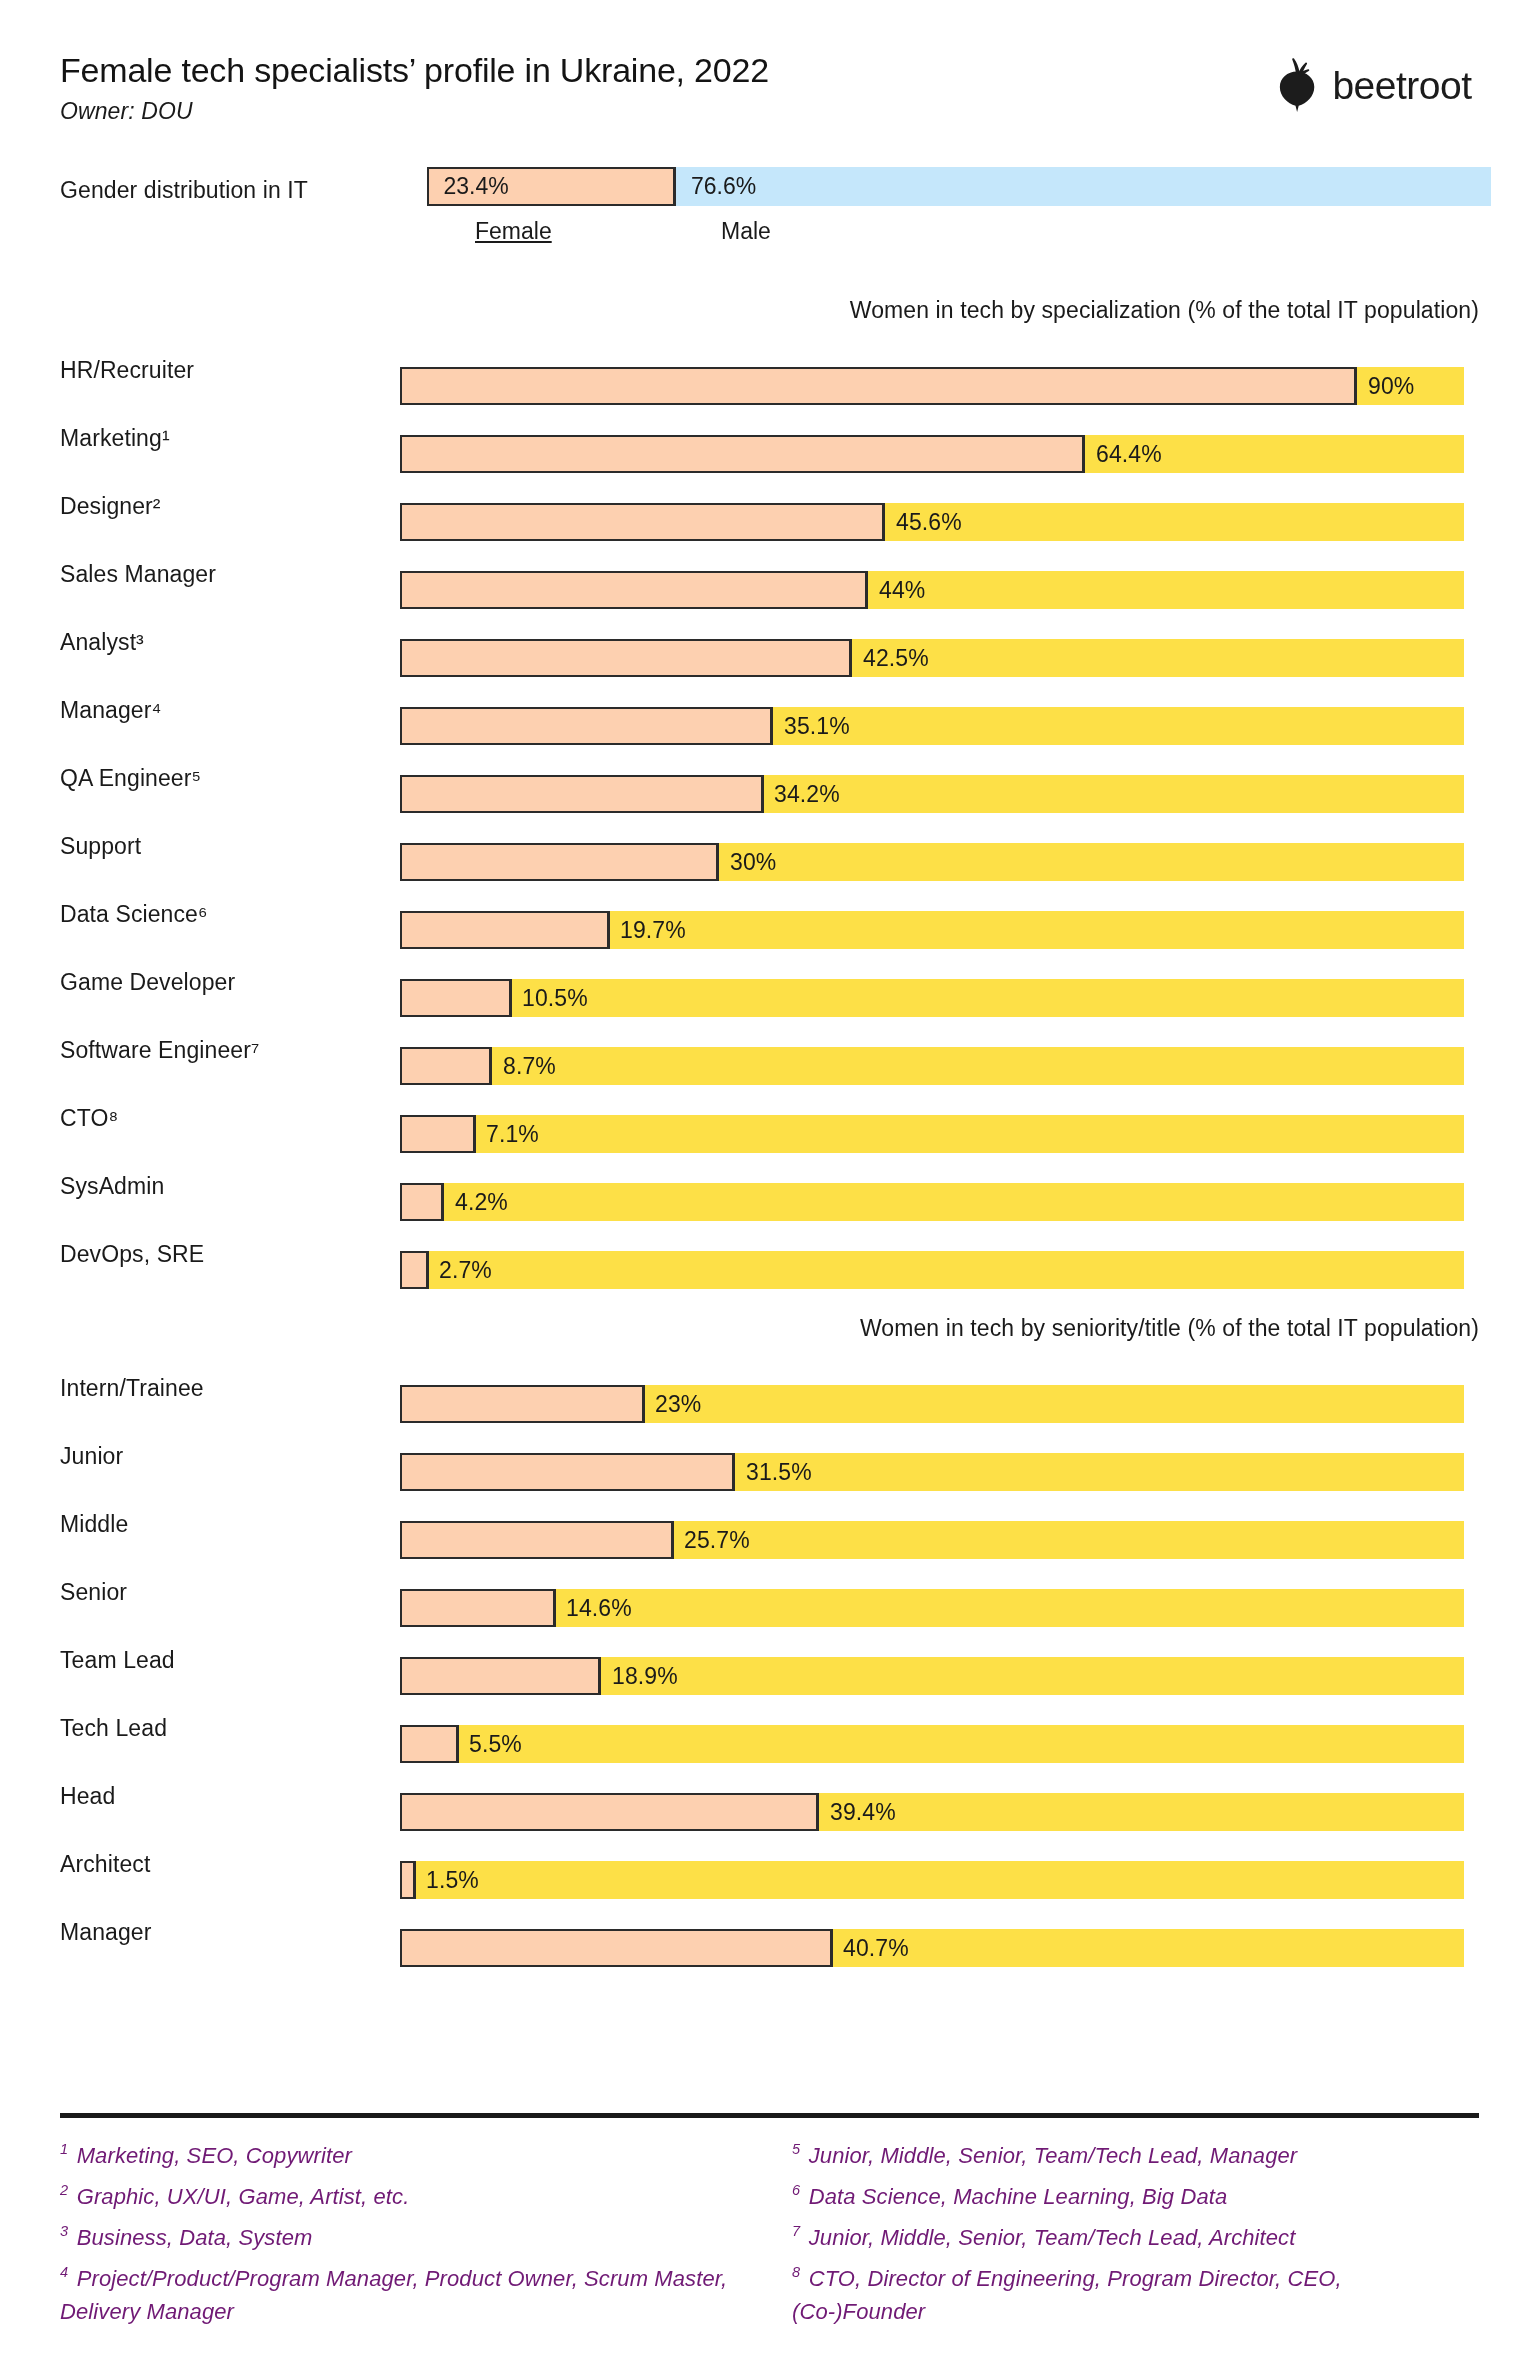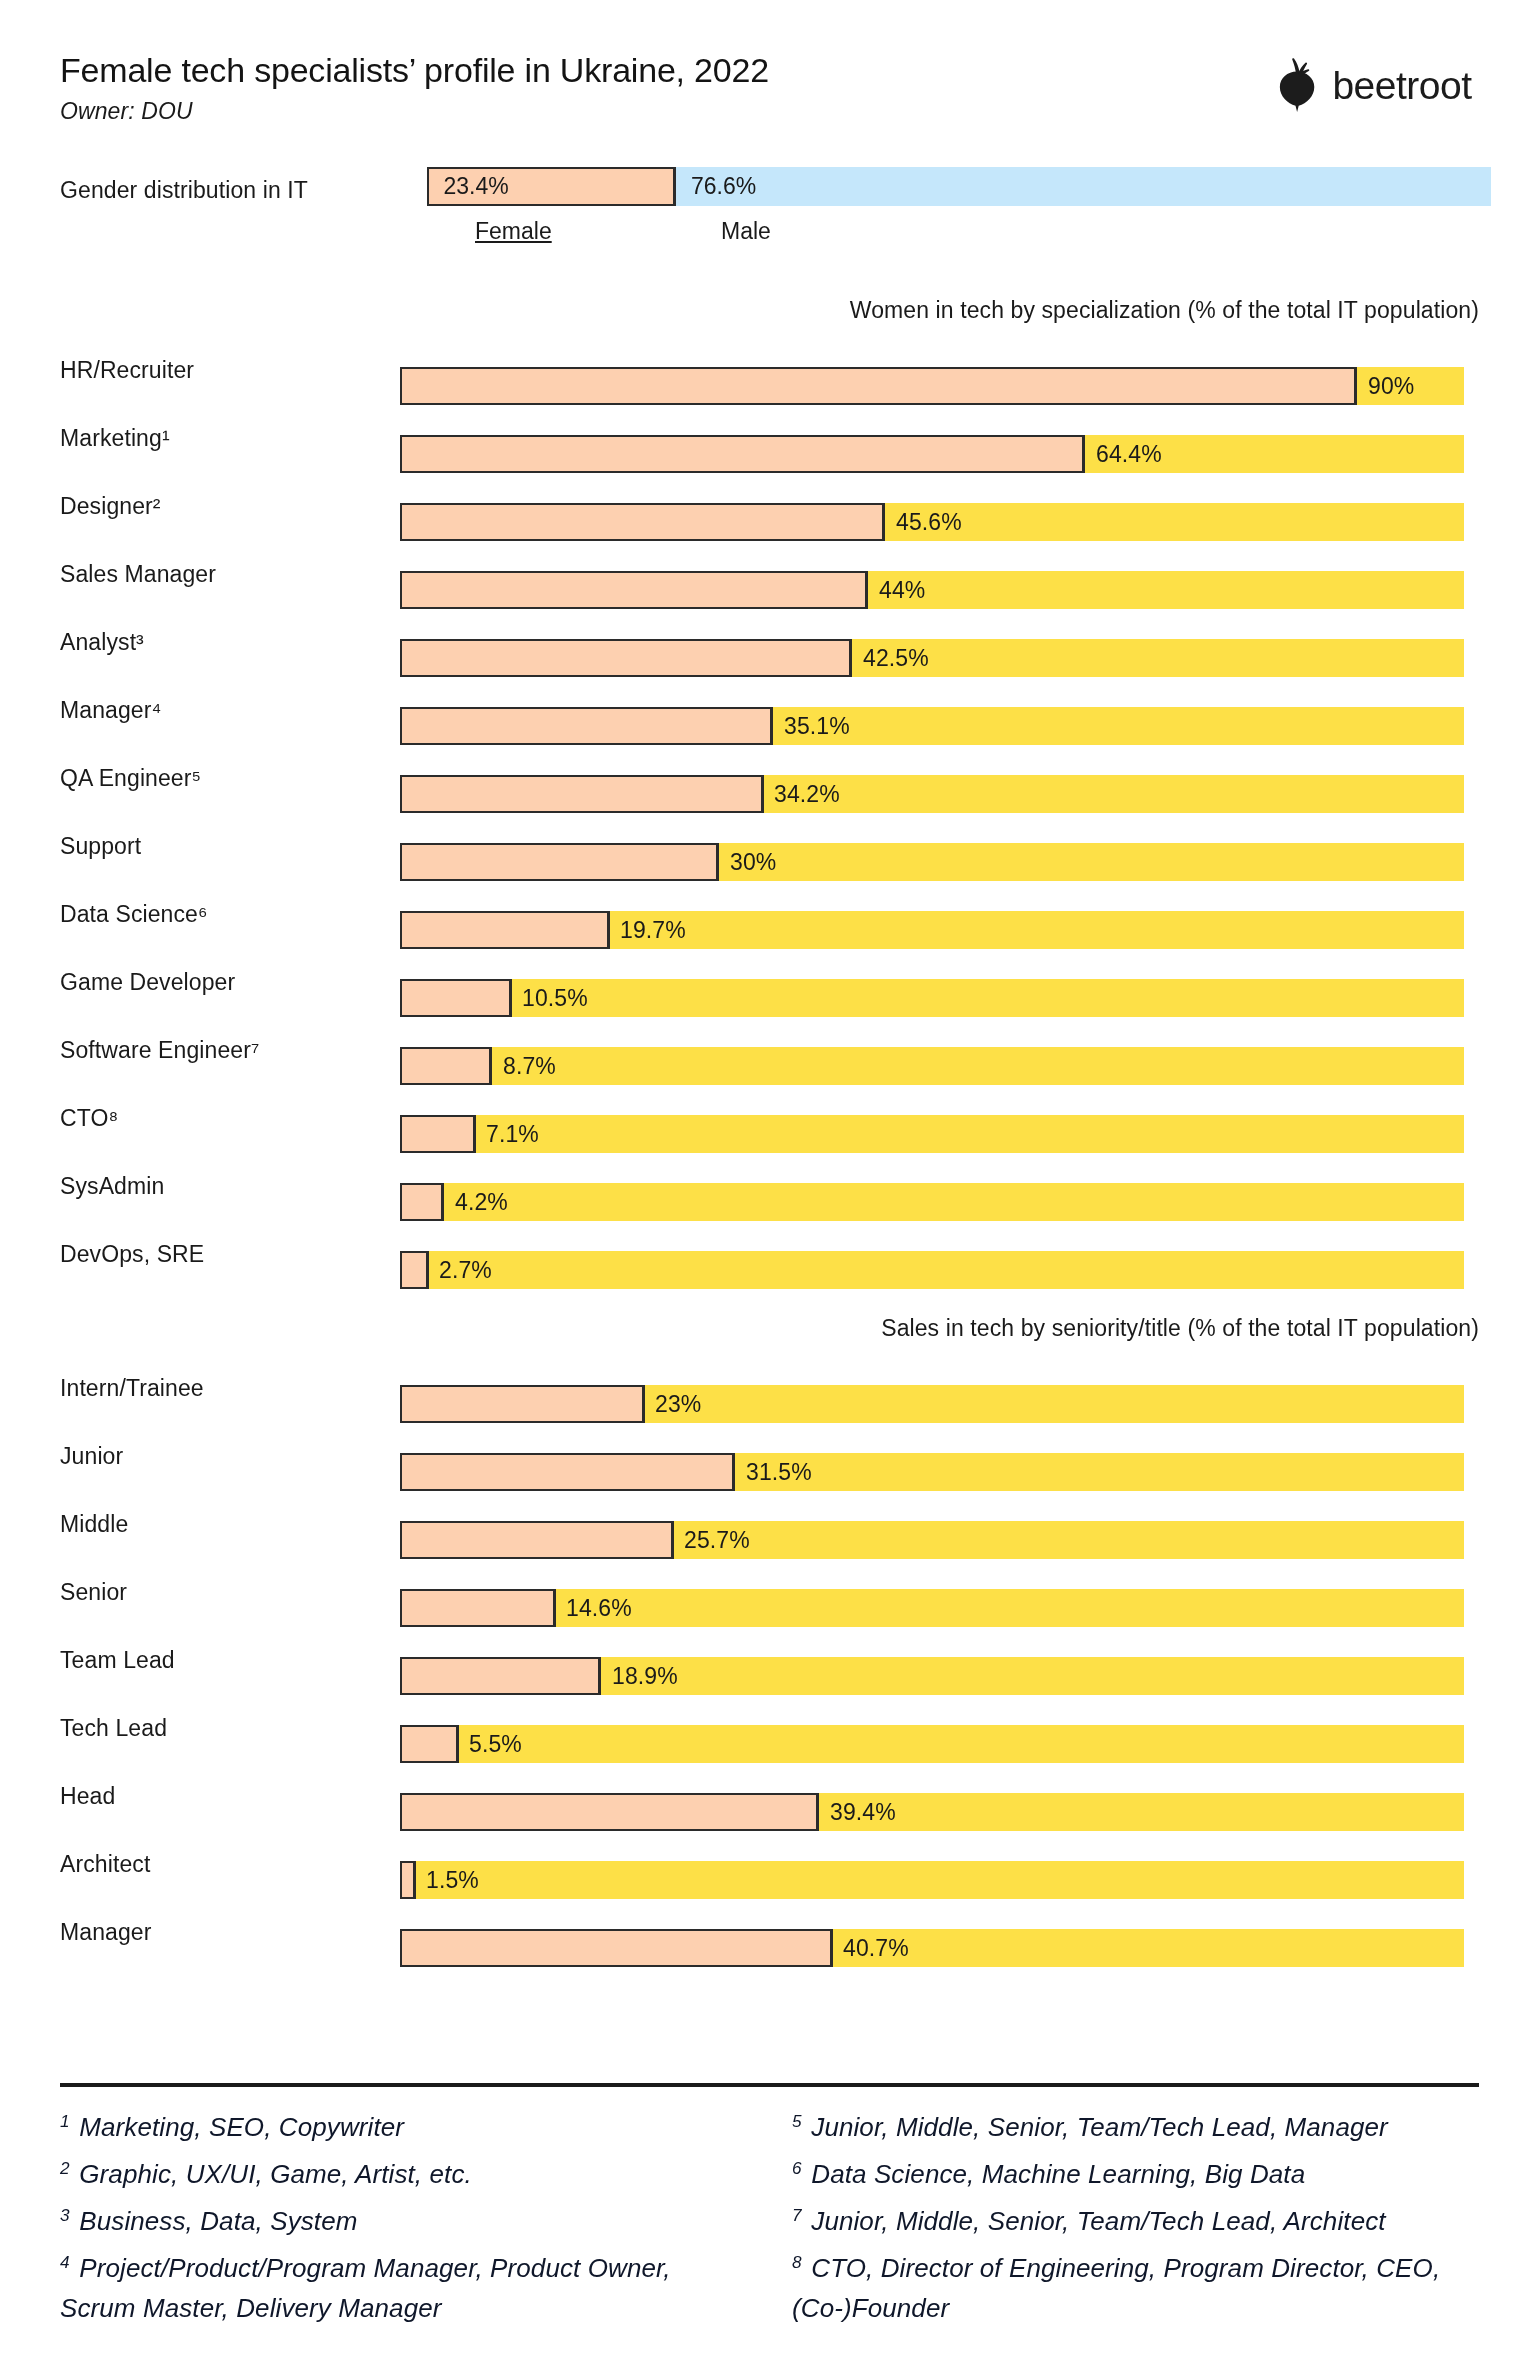--- a/index.html
+++ b/index.html
@@ -204,23 +204,23 @@
     gap: 45px;
     margin-top: 21px;
   }
 
   .fn-col {
     flex: 1 1 0;
     min-width: 0;
   }
 
   .fn {
-    font-size: 26px;
+    font-size: 22px;
     font-style: italic;
-    color: #0f172a;
+    color: #701a75;
     line-height: 1.52;
     letter-spacing: 0.1px;
     margin-bottom: 7.5px;
     white-space: nowrap;
   }
 
   .fn .marker {
     font-size: 0.66em;
     vertical-align: super;
     line-height: 0;
@@ -365,21 +365,21 @@
       </div>
       <div class="row">
         <div class="row-label">DevOps, SRE</div>
         <div class="track">
           <div class="fill" style="width: 28.6px;"></div>
           <div class="value" style="left: 39px;">2.7%</div>
         </div>
       </div>
     </div>
 
-  <div class="section-heading" id="seniority-heading">Sales in tech by seniority/title (% of the total IT population)</div>
+  <div class="section-heading" id="seniority-heading">Women in tech by seniority/title (% of the total IT population)</div>
   <div class="bars" id="seniority-bars">
       <div class="row">
         <div class="row-label">Intern/Trainee</div>
         <div class="track">
           <div class="fill" style="width: 245px;"></div>
           <div class="value" style="left: 255px;">23%</div>
         </div>
       </div>
       <div class="row">
         <div class="row-label">Junior</div>

